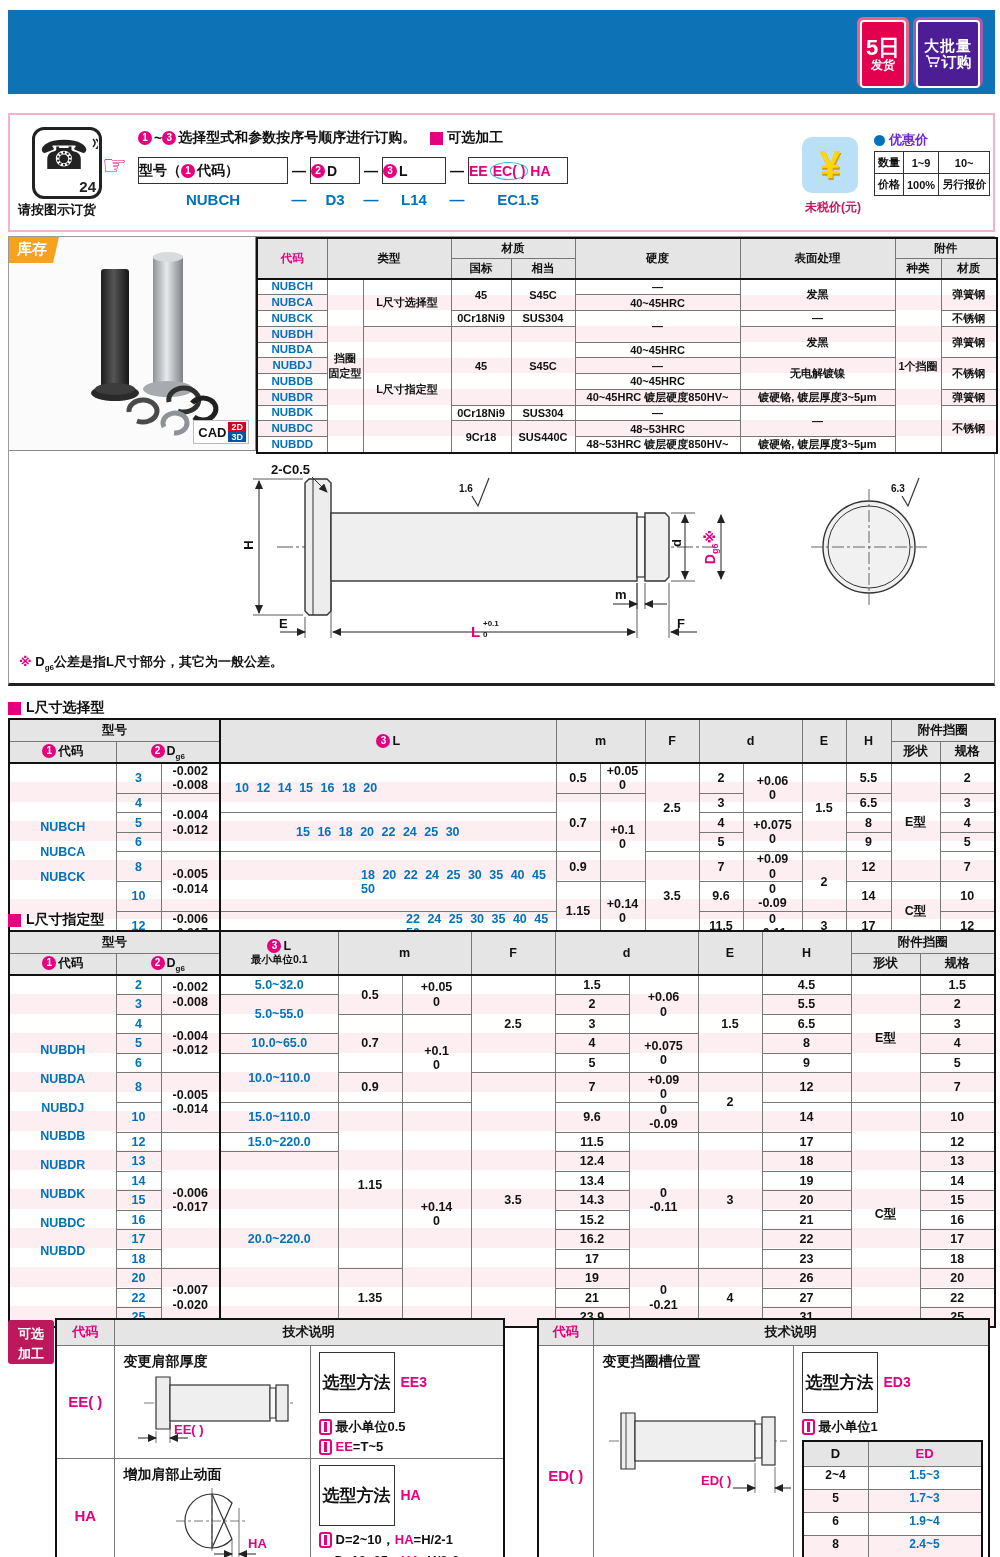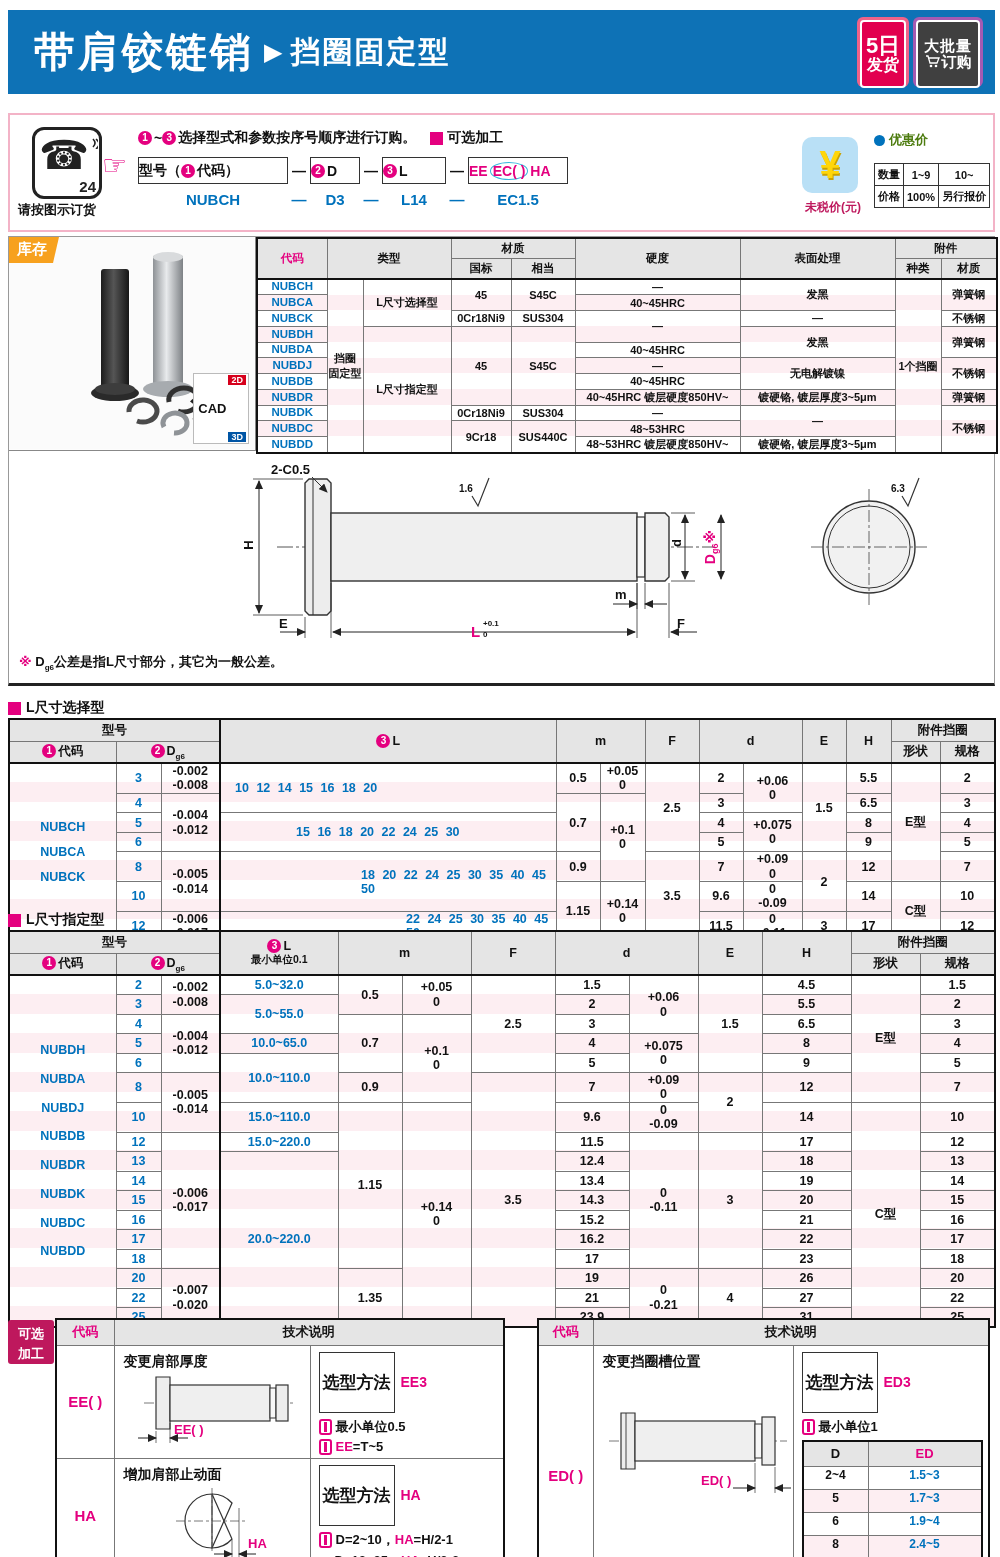--- a/index.html
+++ b/index.html
@@ -11,23 +11,23 @@
   .titlewrap{margin-left:26px;color:#fff;display:flex;align-items:center;white-space:nowrap;}
   .title-main{font-size:41px;font-weight:bold;letter-spacing:3px;}
   .title-arrow{font-size:24px;margin:0 8px 0 10px;}
   .title-sub{font-size:30px;font-weight:bold;letter-spacing:2px;}
   .badge{position:absolute;top:7px;height:70px;border-radius:6px;padding:3px;box-sizing:border-box;}
   .badge-inner{height:100%;border:2px solid #fff;border-radius:4px;color:#fff;display:flex;
                flex-direction:column;align-items:center;justify-content:center;line-height:1.05;}
   .badge-ship{right:86px;width:52px;background:#ef6288;}
   .badge-ship .badge-inner{background:#e2004f;}
   .badge-ship .l1{font-size:22px;font-weight:bold;}
-  .badge-ship .l2{font-size:16px;font-weight:bold;}
+  .badge-ship .l2{font-size:12px;font-weight:bold;}
   .badge-bulk{right:12px;width:70px;background:#a55ab2;}
-  .badge-bulk .badge-inner{background:#404040;}
+  .badge-bulk .badge-inner{background:#4c1d95;}
   .badge-bulk .l1{font-size:15px;font-weight:bold;letter-spacing:1px;}
   .badge-bulk .l2{font-size:15px;font-weight:bold;display:flex;align-items:center;gap:2px;}
   
   .orderbox{position:absolute;left:8px;top:113px;width:987px;height:119px;border:2px solid #f3b3c7;box-sizing:border-box;}
   .phonebox{position:absolute;left:22px;top:12px;width:64px;height:66px;border:3px solid #222;border-radius:12px;}
   .phoneglyph{position:absolute;left:4px;top:2px;font-size:40px;color:#222;}
   .phone24{position:absolute;right:3px;bottom:1px;font-size:15px;font-weight:bold;color:#222;}
   .phonewaves{position:absolute;right:1px;top:1px;}
   .phonecaption{position:absolute;left:8px;top:86px;width:120px;font-size:13px;font-weight:bold;}
   .finger{position:absolute;left:92px;top:34px;font-size:28px;color:#e4007f;}
@@ -41,35 +41,35 @@
   .ecoval{border:1.5px solid #35b6dc;border-radius:50%;padding:0 2px;margin:0 2px;}
   .exrow{position:absolute;left:128px;top:76px;display:flex;align-items:center;color:#0072bc;
          font-size:15px;font-weight:bold;}
   .ex1{width:150px;text-align:center;} .ex2{width:50px;text-align:center;} .ex3{width:64px;text-align:center;}
   .ex4{width:100px;text-align:center;} .exdash{width:22px;text-align:center;color:#0072bc;}
   .yenbox{position:absolute;left:792px;top:22px;width:56px;height:56px;background:#b9e0f6;border-radius:10px;
           display:flex;align-items:center;justify-content:center;}
   .yen{font-size:38px;font-weight:bold;color:#ffd60a;text-shadow:1px 2px 0 #caa200;}
   .yennote{position:absolute;left:778px;top:84px;width:90px;text-align:center;font-size:12px;font-weight:bold;color:#be185d;}
   .pricearea{position:absolute;left:864px;top:16px;}
-  .pricetitle{display:flex;align-items:center;font-size:13px;font-weight:bold;color:#4d7c0f;margin-bottom:14px;}
+  .pricetitle{display:flex;align-items:center;font-size:13px;font-weight:bold;color:#6d28d9;margin-bottom:2px;}
   .bluedot{display:inline-block;width:11px;height:11px;border-radius:50%;background:#0072bc;margin-right:4px;}
   .pricetable{border-collapse:collapse;border-radius:6px;}
   .pricetable td{border:1px solid #333;font-size:11px;font-weight:bold;text-align:center;padding:2px 3px;height:17px;}
   
   .contentbox{position:absolute;left:8px;top:236px;width:987px;height:450px;border:1px solid #999;
               border-bottom:3px solid #222;box-sizing:border-box;}
   .photobox{position:absolute;left:0;top:0;width:247px;height:214px;border-right:1px solid #888;
             border-bottom:1px solid #888;box-sizing:border-box;background:#fdfdfd;}
   .stocktag{position:absolute;left:0;top:0;background:#f7a11e;color:#fff;font-size:15px;font-weight:bold;
             padding:3px 12px 4px 8px;clip-path:polygon(0 0,100% 0,88% 100%,0 100%);}
   .cadbadge{position:absolute;right:6px;bottom:6px;display:flex;align-items:center;border:1px solid #bbb;background:#fff;padding:1px 2px;}
   .cadtxt{font-size:13px;font-weight:bold;margin:0 2px;}
   .cad2d{display:block;background:#d6001c;color:#fff;font-size:9px;font-weight:bold;padding:0 3px;}
-  .cad3d{display:block;background:#0055a5;color:#fff;font-size:9px;font-weight:bold;padding:0 3px;margin-top:47px;}
+  .cad3d{display:block;background:#0055a5;color:#fff;font-size:9px;font-weight:bold;padding:0 3px;}
   
   table.dt{border-collapse:collapse;table-layout:fixed;border:2px solid #111;}
   table.dt th,table.dt td{border:1px solid #777;text-align:center;vertical-align:middle;
         padding:0;overflow:hidden;white-space:pre-line;}
   table.dt th{background:#e5e5e5;font-size:12.5px;font-weight:bold;color:#111;}
   table.dt td{font-size:12.5px;font-weight:bold;color:#111;background:transparent;}
   .blue{color:#0072bc !important;}
   .pink{color:#e4007f !important;}
   .tol{font-size:9px;line-height:1.15;font-weight:600;}
   .bR{border-right:2px solid #111 !important;}
@@ -132,25 +132,20 @@
   .edtable td{border:1px solid #777;font-size:12px;font-weight:bold;text-align:center;height:20px;vertical-align:middle;}
   .edtable tr:nth-child(even) td{background:#fdeef2;}
   .edtable{border:2px solid #111;}
 </style>
 </head>
 <body>
 
 <div class="page">
 
   <div class="topbar">
-    <div class="titlewrap">
-      <span class="title-main">带肩铰链销</span>
-      <span class="title-arrow">▶</span>
-      <span class="title-sub">挡圈固定型</span>
-    </div>
     <div class="badge badge-ship">
       <div class="badge-inner">
         <span class="l1">5日</span>
         <span class="l2">发货</span>
       </div>
     </div>
     <div class="badge badge-bulk">
       <div class="badge-inner">
         <span class="l1">大批量</span>
         <span class="l2">

